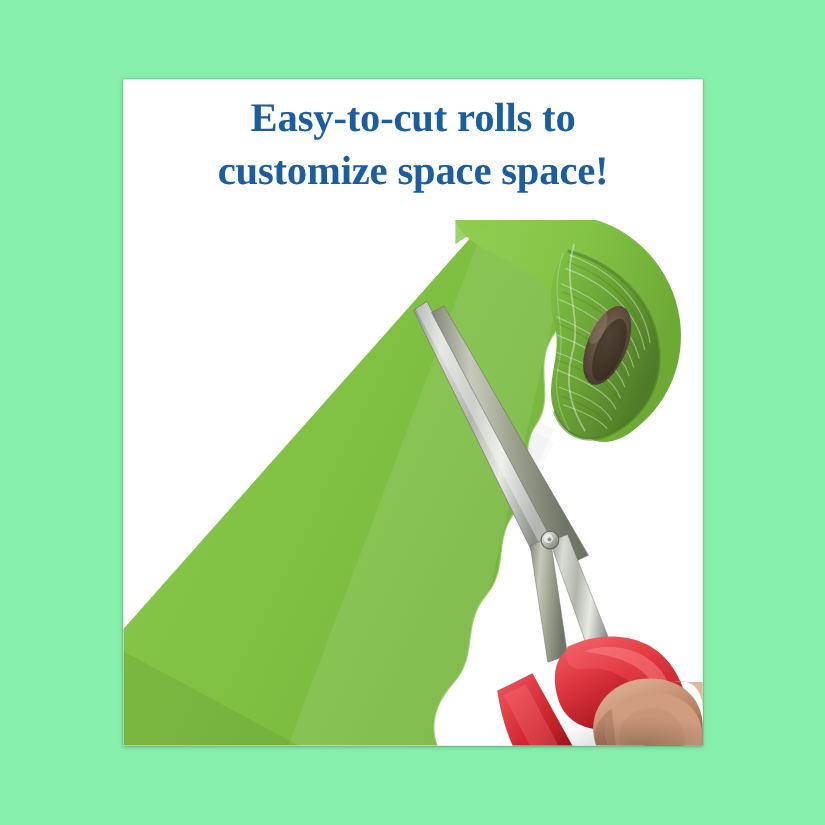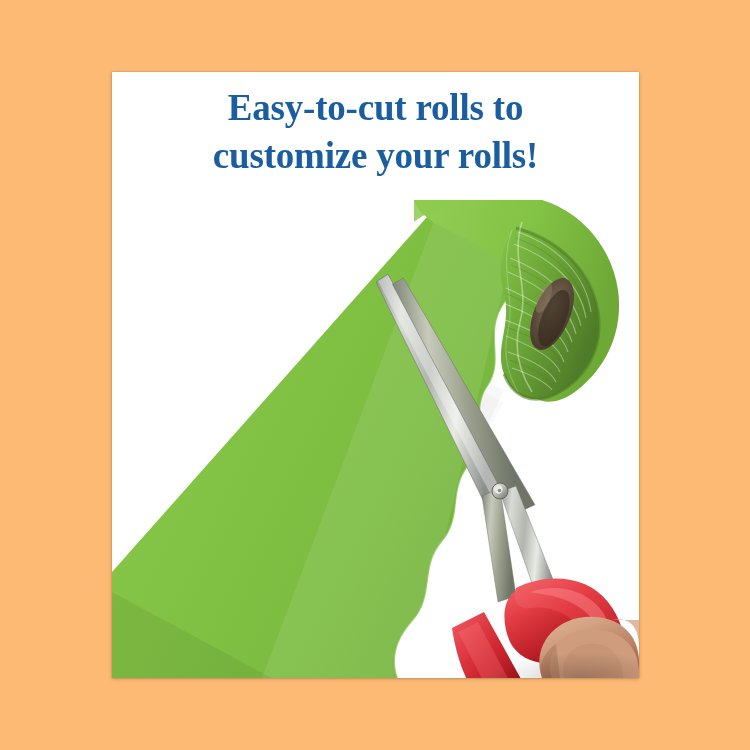--- a/index.html
+++ b/index.html
@@ -12,21 +12,21 @@
     width: 750px;
     height: 750px;
     font-family: "Liberation Sans", sans-serif;
     overflow: hidden;
   }
 
   #stage {
     position: relative;
     width: 750px;
     height: 750px;
-    background: #fdba74;
+    background: #86efac;
   }
 
   
   #photo-card {
     position: absolute;
     left: 112px;
     top: 72px;
     width: 527px;
     height: 606px;
     background: #ffffff;
@@ -317,17 +317,17 @@
                    C 432 186, 410 206, 392 232
                    C 372 262, 394 288, 376 314
                    L 300 200 L 290 150 Z" fill="url(#gGreenSheet)" opacity="0.0"></path>
 
         </g>
       </svg>
     </div>
 
     <div id="headline">
       <span class="hl-line">Easy-to-cut rolls to</span>
-      <span class="hl-line">customize your rolls!</span>
+      <span class="hl-line">customize space space!</span>
     </div>
 
   </div>
 </div>
 
 </body></html>

